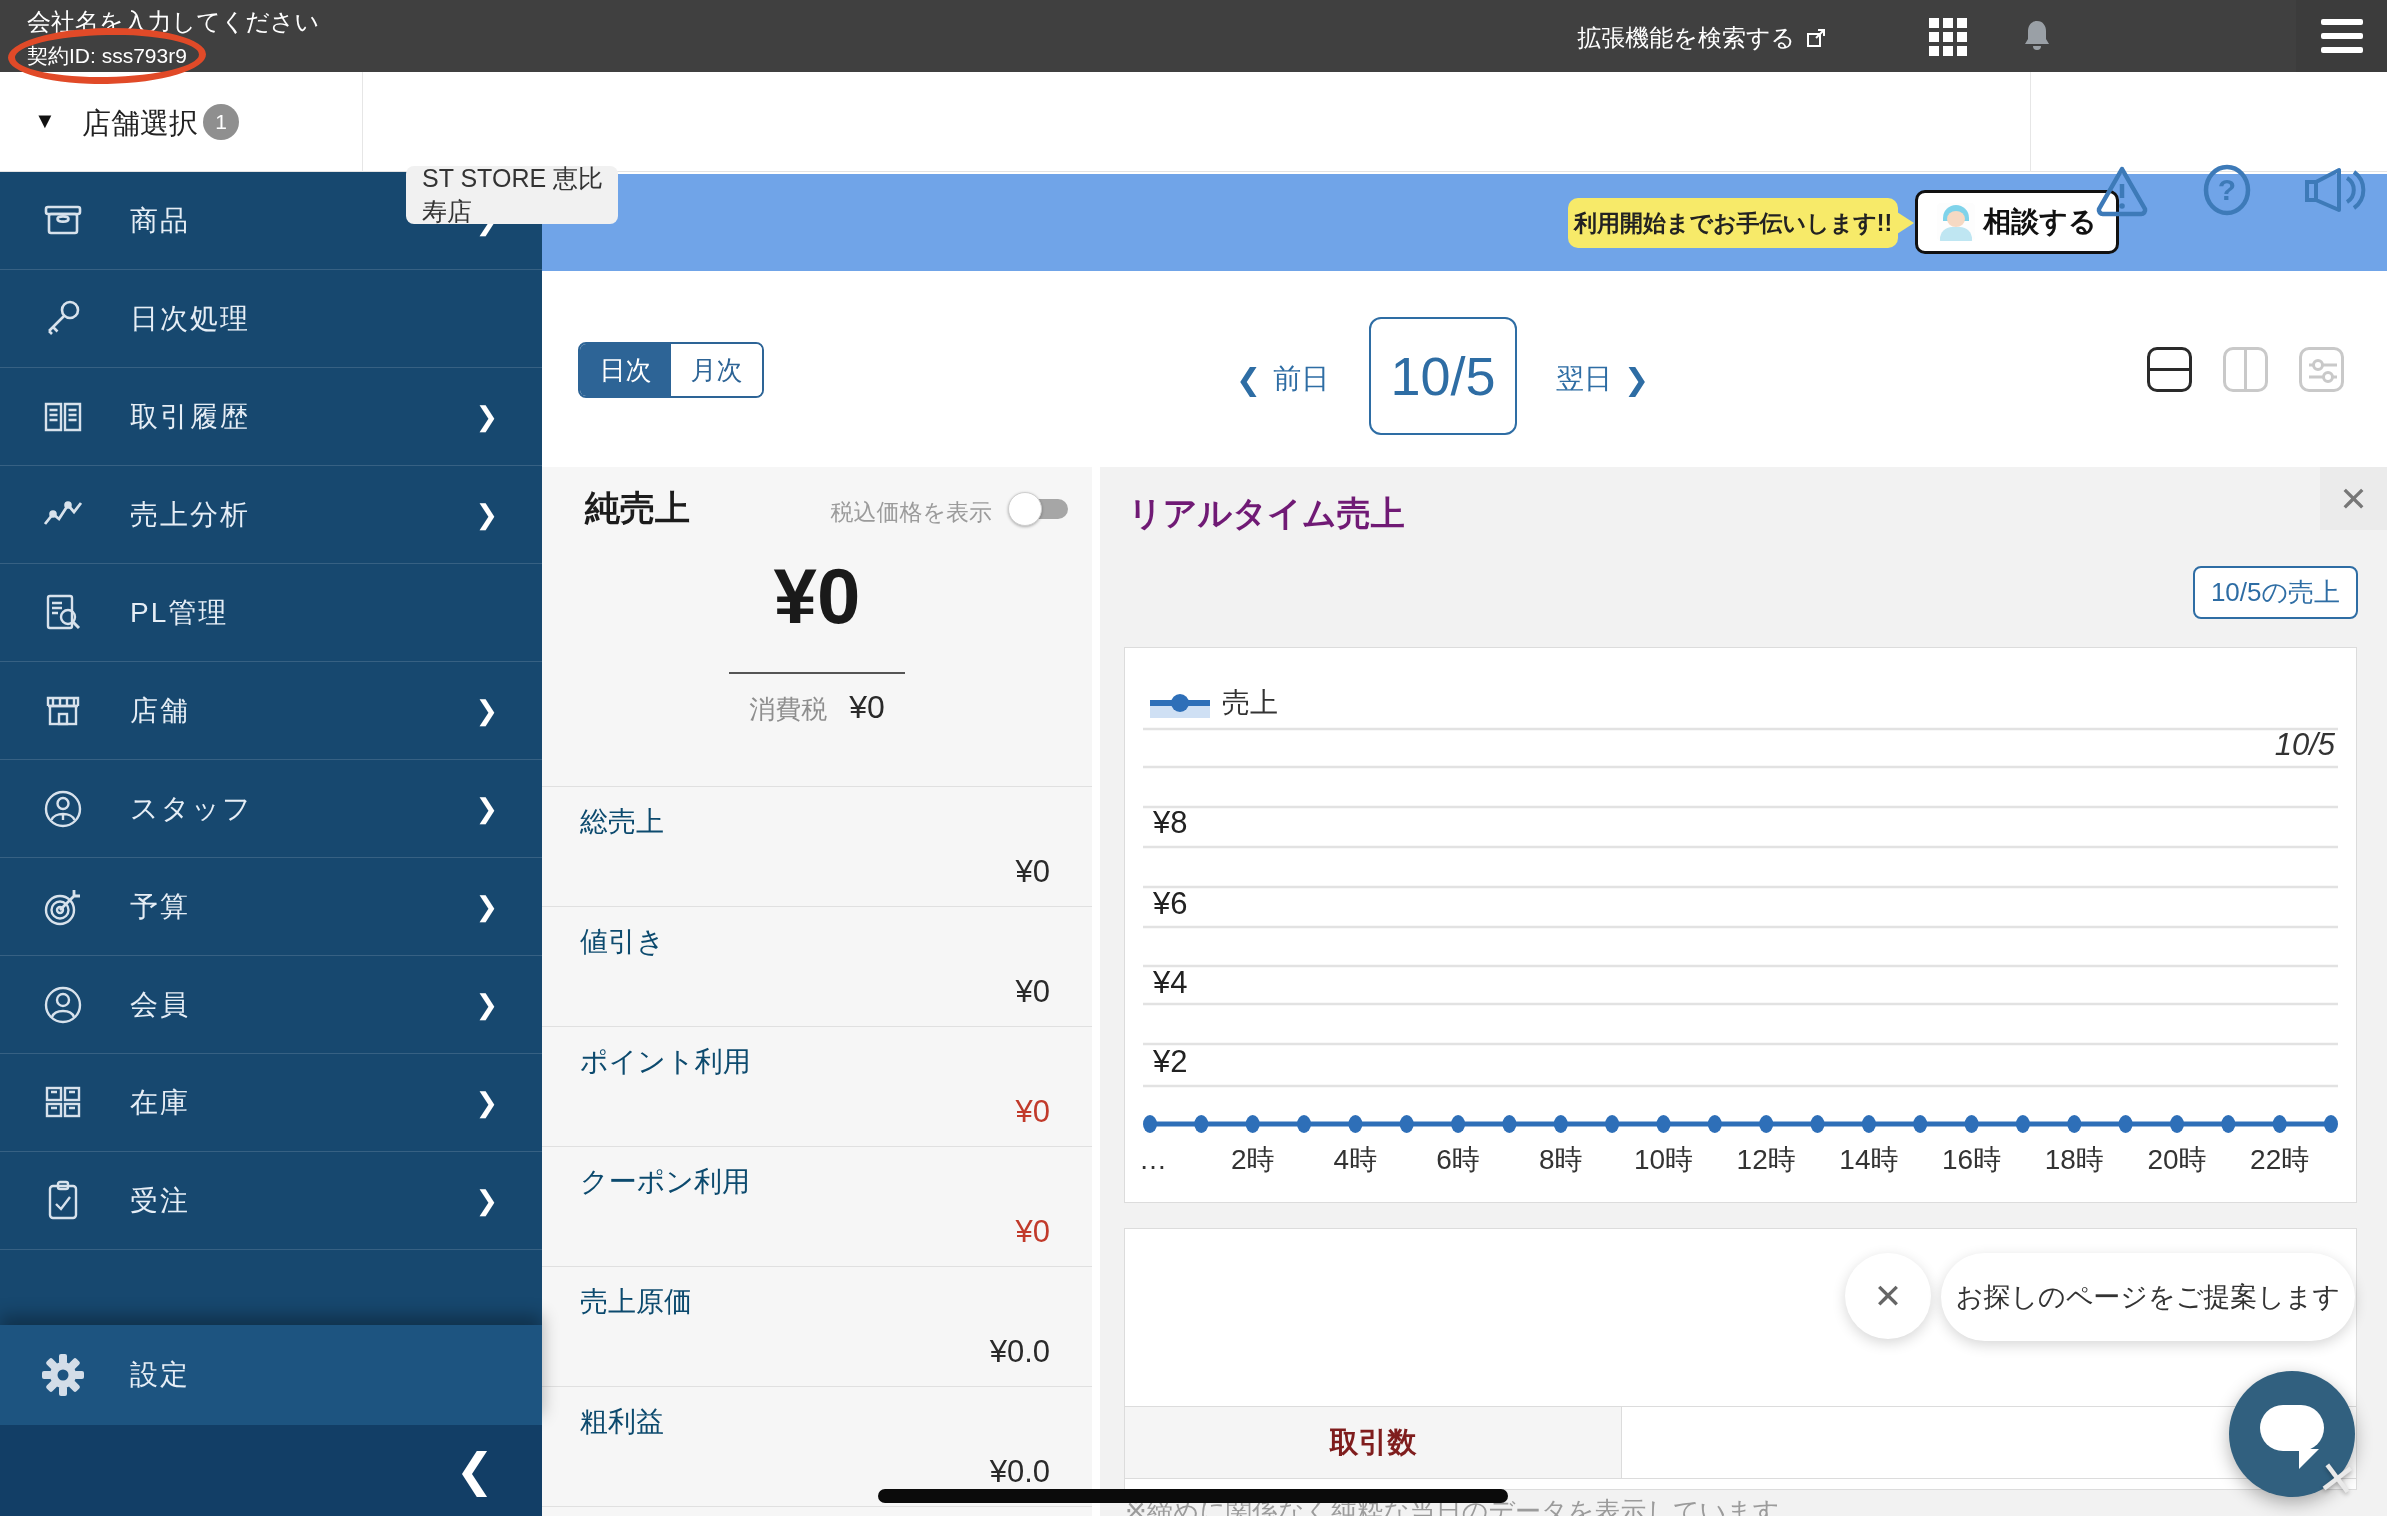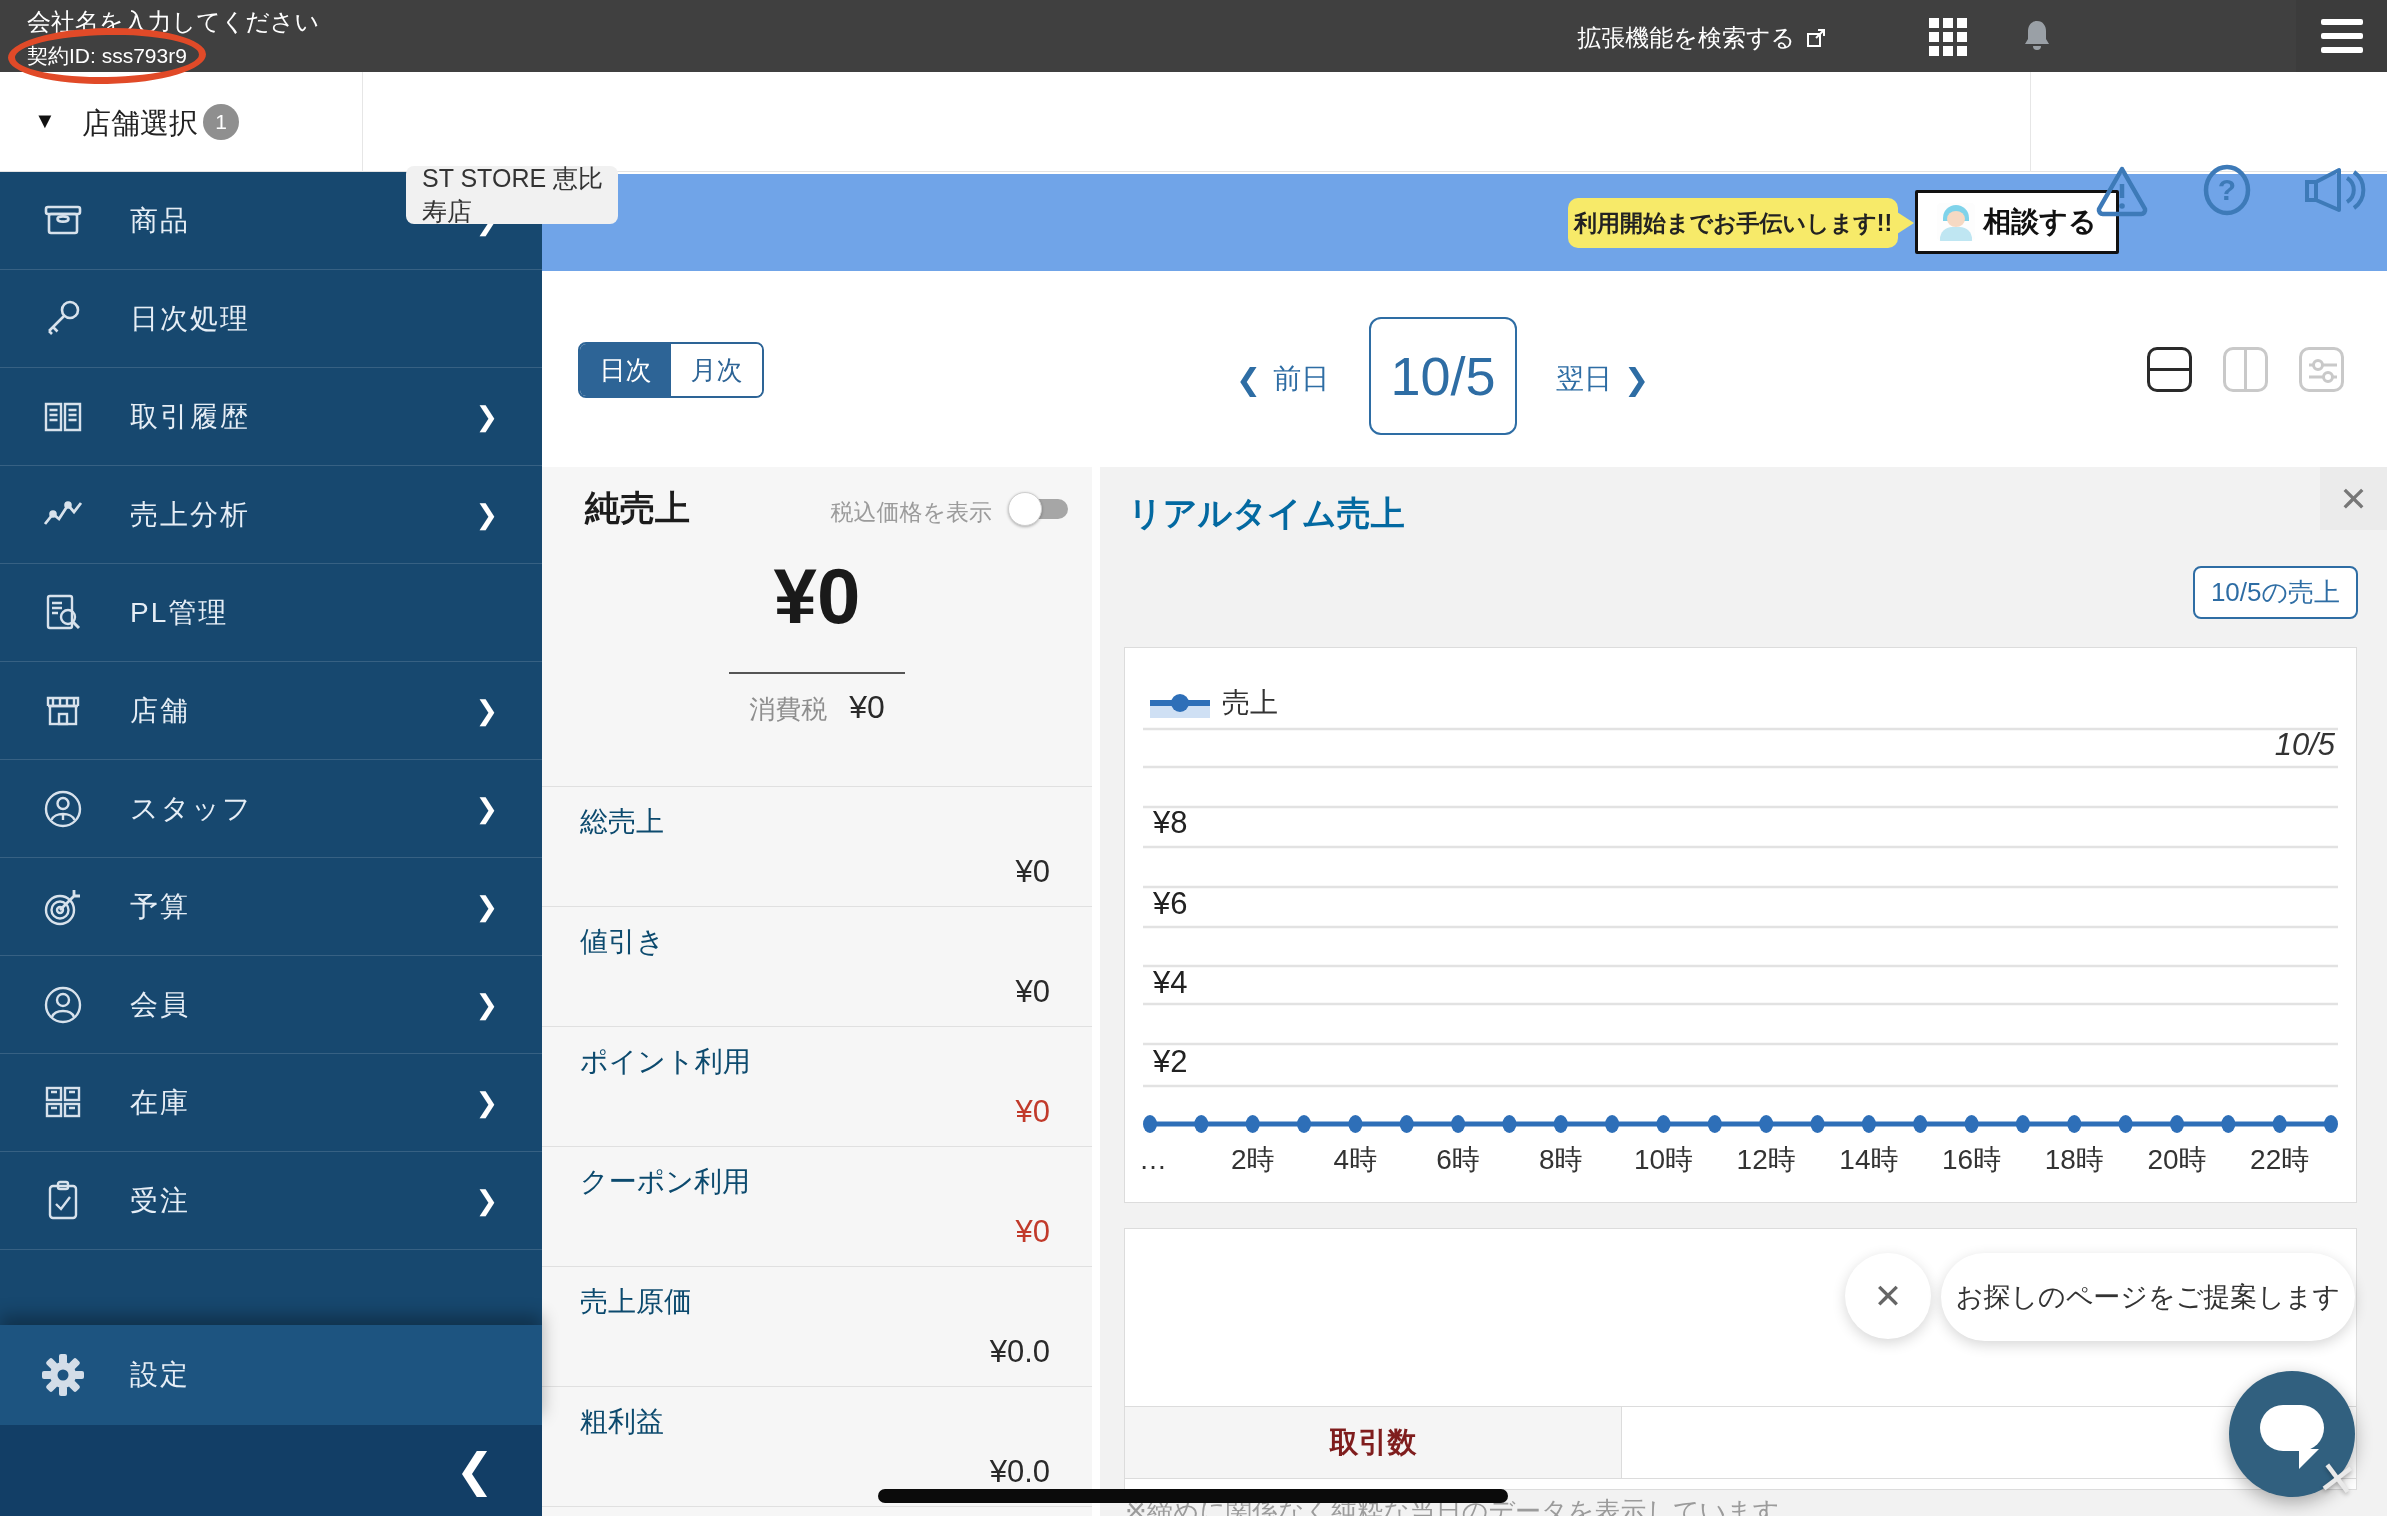--- a/index.html
+++ b/index.html
@@ -36,21 +36,21 @@
   .hicons { position:absolute; right:20px; top:90px; width:300px; display:flex; gap:48px; justify-content:flex-end; z-index:32; }
   
   .banner { position:absolute; left:542px; top:174px; width:1845px; height:97px; background:#70a4e8; z-index:20; }
   .banner-msg { position:absolute; left:265px; top:26px; font-size:32px; font-weight:bold; color:#1d3fa5; }
   .banner-tip { position:absolute; left:1026px; top:24px; width:330px; height:50px; background:#f7ea69;
     border-radius:10px; display:flex; align-items:center; justify-content:center;
     font-size:23px; font-weight:bold; color:#222; }
   .banner-tip:after { content:""; position:absolute; right:-16px; top:14px; width:0; height:0;
     border-top:11px solid transparent; border-bottom:11px solid transparent; border-left:17px solid #f7ea69; }
   .consult-btn { position:absolute; left:1373px; top:16px; width:204px; height:64px; background:#fff;
-    border:3px solid #111; border-radius:2px; display:flex; align-items:center; justify-content:center; gap:8px;
+    border:3px solid #111; border-radius:10px; display:flex; align-items:center; justify-content:center; gap:8px;
     font-size:28px; font-weight:bold; color:#111; }
   .avatar { width:38px; height:38px; position:relative; overflow:hidden; border-radius:4px; background:#fdfdfd; }
   .avatar .hair { position:absolute; left:6px; top:2px; width:26px; height:16px; border-radius:13px 13px 0 0; background:#7fd3ea; }
   .avatar .face { position:absolute; left:10px; top:8px; width:18px; height:16px; border-radius:50%; background:#f6d9c3; }
   .avatar .bodyp { position:absolute; left:3px; top:24px; width:32px; height:14px; border-radius:12px 12px 0 0; background:#bfe6f2; }
   
   .sidebar { position:absolute; left:0; top:172px; width:542px; height:1344px; background:#17486f; z-index:25; }
   .nav-item { position:relative; height:98px; display:flex; align-items:center;
     border-bottom:1px solid rgba(255,255,255,0.14); }
   .nav-item.active { background:#2d6ba4; }
@@ -94,21 +94,21 @@
   .np-taxrow .v { font-size:32px; color:#2a2a2a; }
   .np-rows { position:absolute; left:0; top:319px; width:100%; }
   .np-row { position:relative; height:120px; border-top:1px solid #e0e0e0; }
   .np-row .lbl { position:absolute; left:38px; top:16px; font-size:28px; color:#0c4a6e; }
   .np-row .val { position:absolute; right:42px; bottom:16px; font-size:31px; color:#2a2a2a; }
   .np-row .val.red { color:#c13a2a; }
   
   .right-panel { position:absolute; left:1100px; top:467px; width:1287px; height:1049px; background:#f2f2f2; overflow:hidden; }
   .rt-close { position:absolute; right:0; top:0; width:67px; height:63px; background:#ebebeb;
     display:flex; align-items:center; justify-content:center; font-size:34px; color:#777; }
-  .rt-title { position:absolute; left:28px; top:24px; font-size:34px; font-weight:bold; color:#0369a1; }
+  .rt-title { position:absolute; left:28px; top:24px; font-size:34px; font-weight:bold; color:#701a75; }
   .rt-datebtn { position:absolute; left:1093px; top:99px; width:165px; height:53px; background:#fff;
     border:2px solid #2e6da4; border-radius:8px; display:flex; align-items:center; justify-content:center;
     color:#2e6da4; font-size:26px; }
   .chart-card { position:absolute; left:24px; top:180px; width:1233px; height:556px; background:#fff; border:1px solid #dcdcdc; }
   .legend { position:absolute; left:25px; top:36px; display:flex; align-items:center; gap:12px; }
   .legend-txt { font-size:28px; color:#333; }
   .card2 { position:absolute; left:24px; top:761px; width:1233px; height:262px; background:#fff; border:1px solid #dcdcdc; }
   .tx-row { position:absolute; left:0; top:177px; width:100%; height:73px; border-top:1px solid #dcdcdc; border-bottom:1px solid #dcdcdc; display:flex; }
   .tx-h { width:497px; background:#f5f5f5; border-right:1px solid #dcdcdc; display:flex; align-items:center; justify-content:center;
     font-size:29px; font-weight:bold; color:#7f1d1d; }

